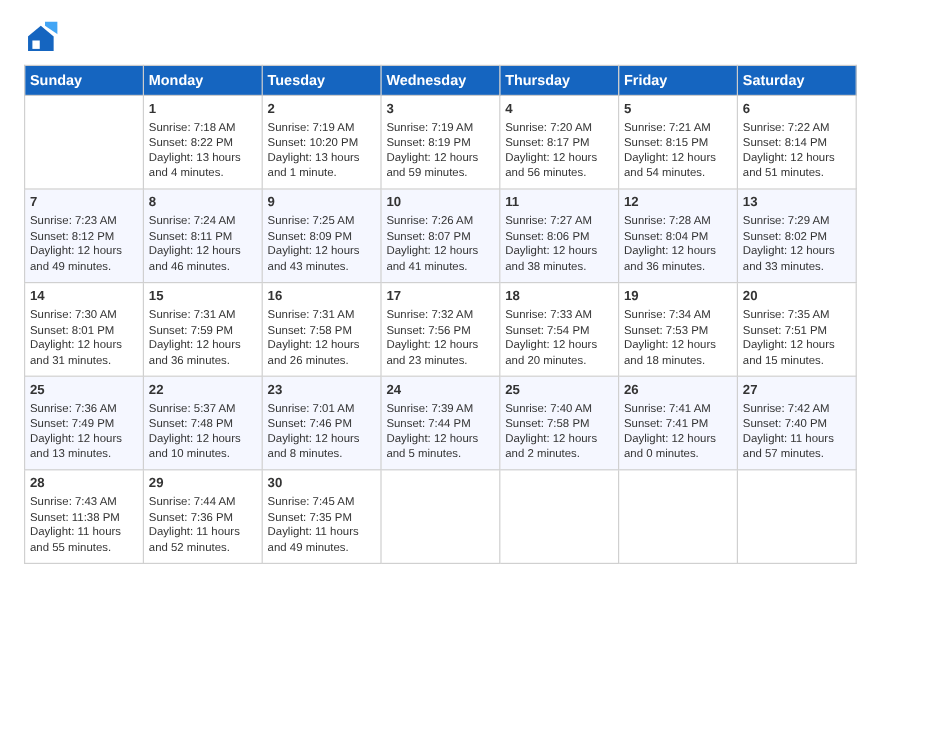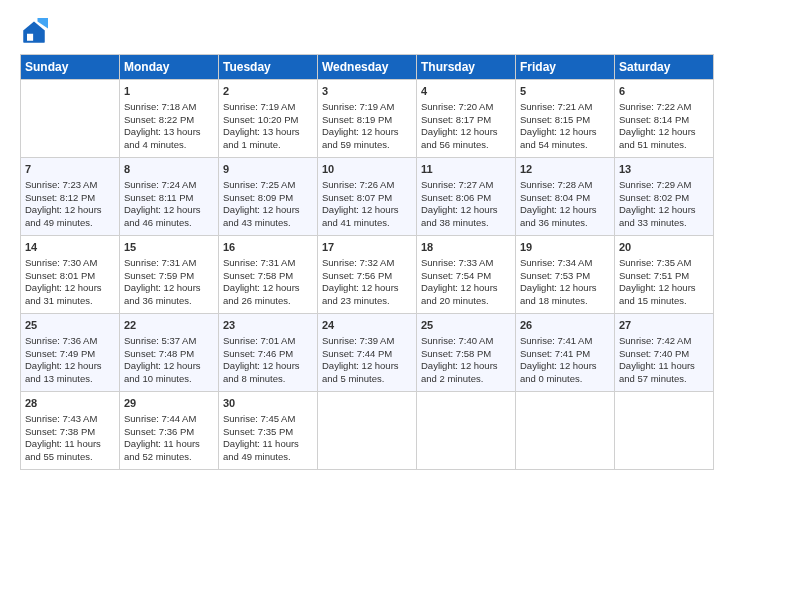--- a/index.html
+++ b/index.html
@@ -324,21 +324,21 @@
             <div>Sunrise: 7:42 AM</div>
             <div>Sunset: 7:40 PM</div>
             <div>Daylight: 11 hours</div>
             <div>and 57 minutes.</div>
           </td>
         </tr>
         <tr>
           <td>
             <span class="day-num">28</span>
             <div>Sunrise: 7:43 AM</div>
-            <div>Sunset: 7:38 PM</div>
+            <div>Sunset: 11:38 PM</div>
             <div>Daylight: 11 hours</div>
             <div>and 55 minutes.</div>
           </td>
           <td>
             <span class="day-num">29</span>
             <div>Sunrise: 7:44 AM</div>
             <div>Sunset: 7:36 PM</div>
             <div>Daylight: 11 hours</div>
             <div>and 52 minutes.</div>
           </td>

